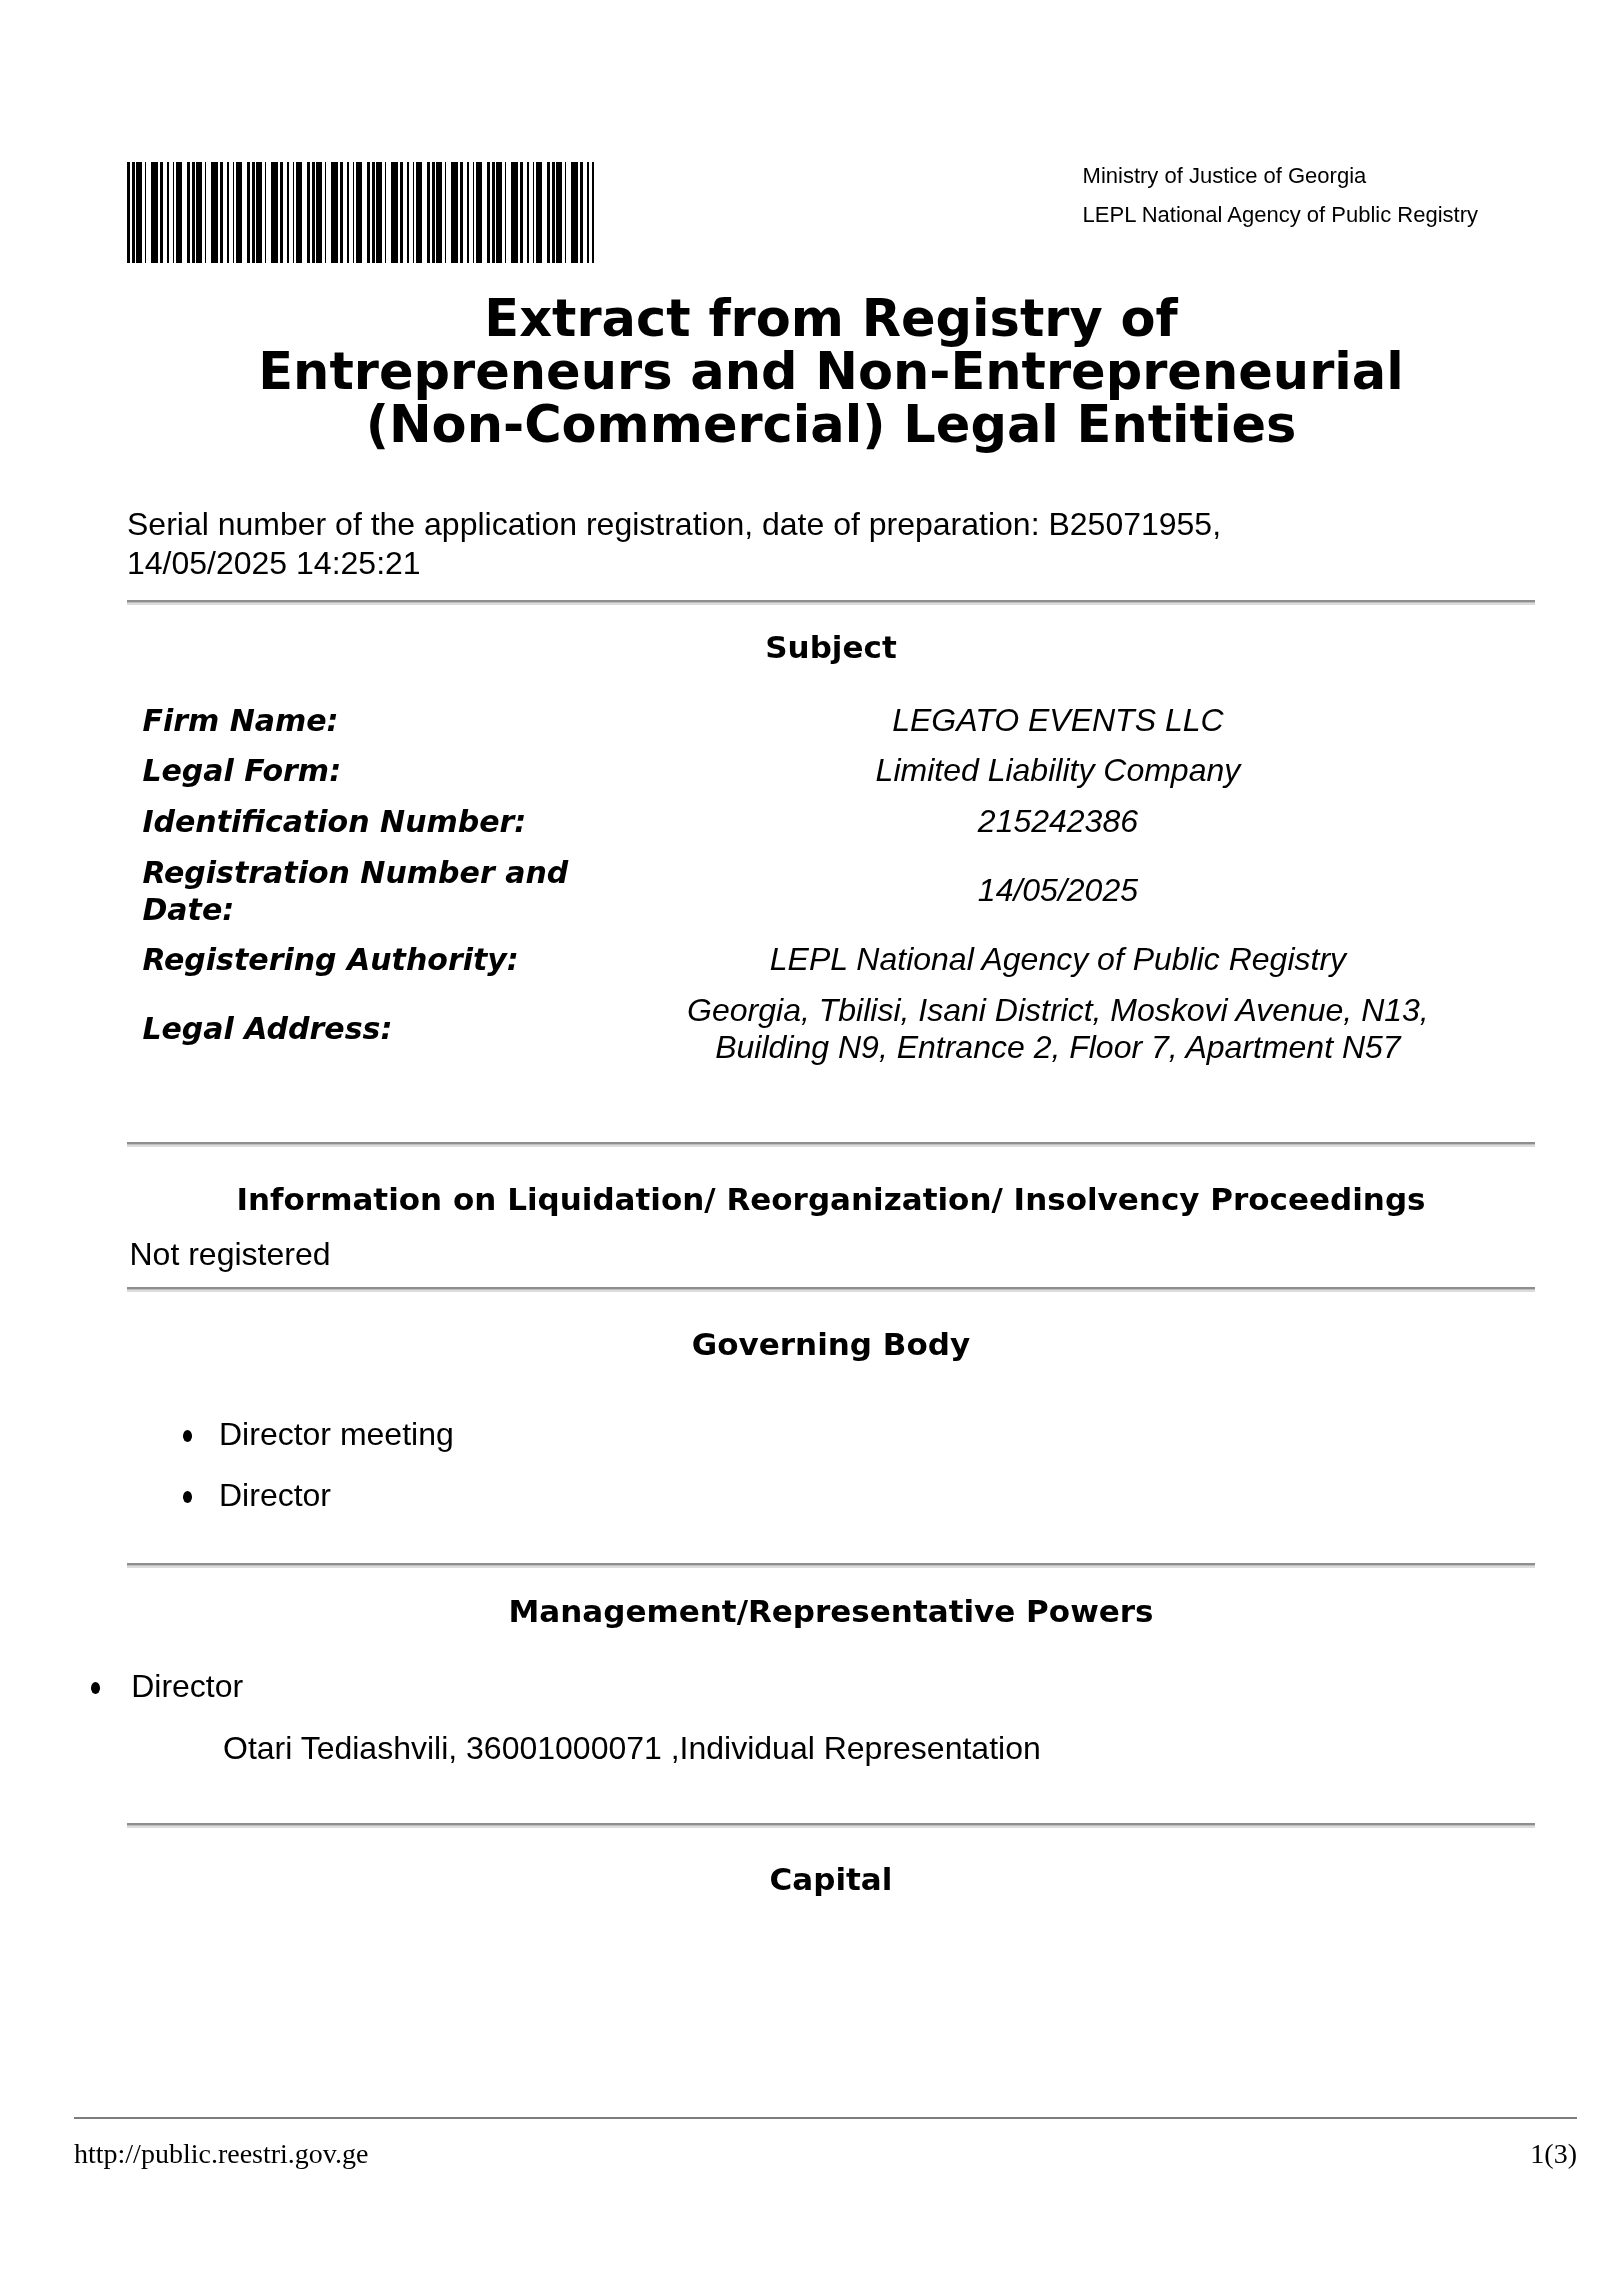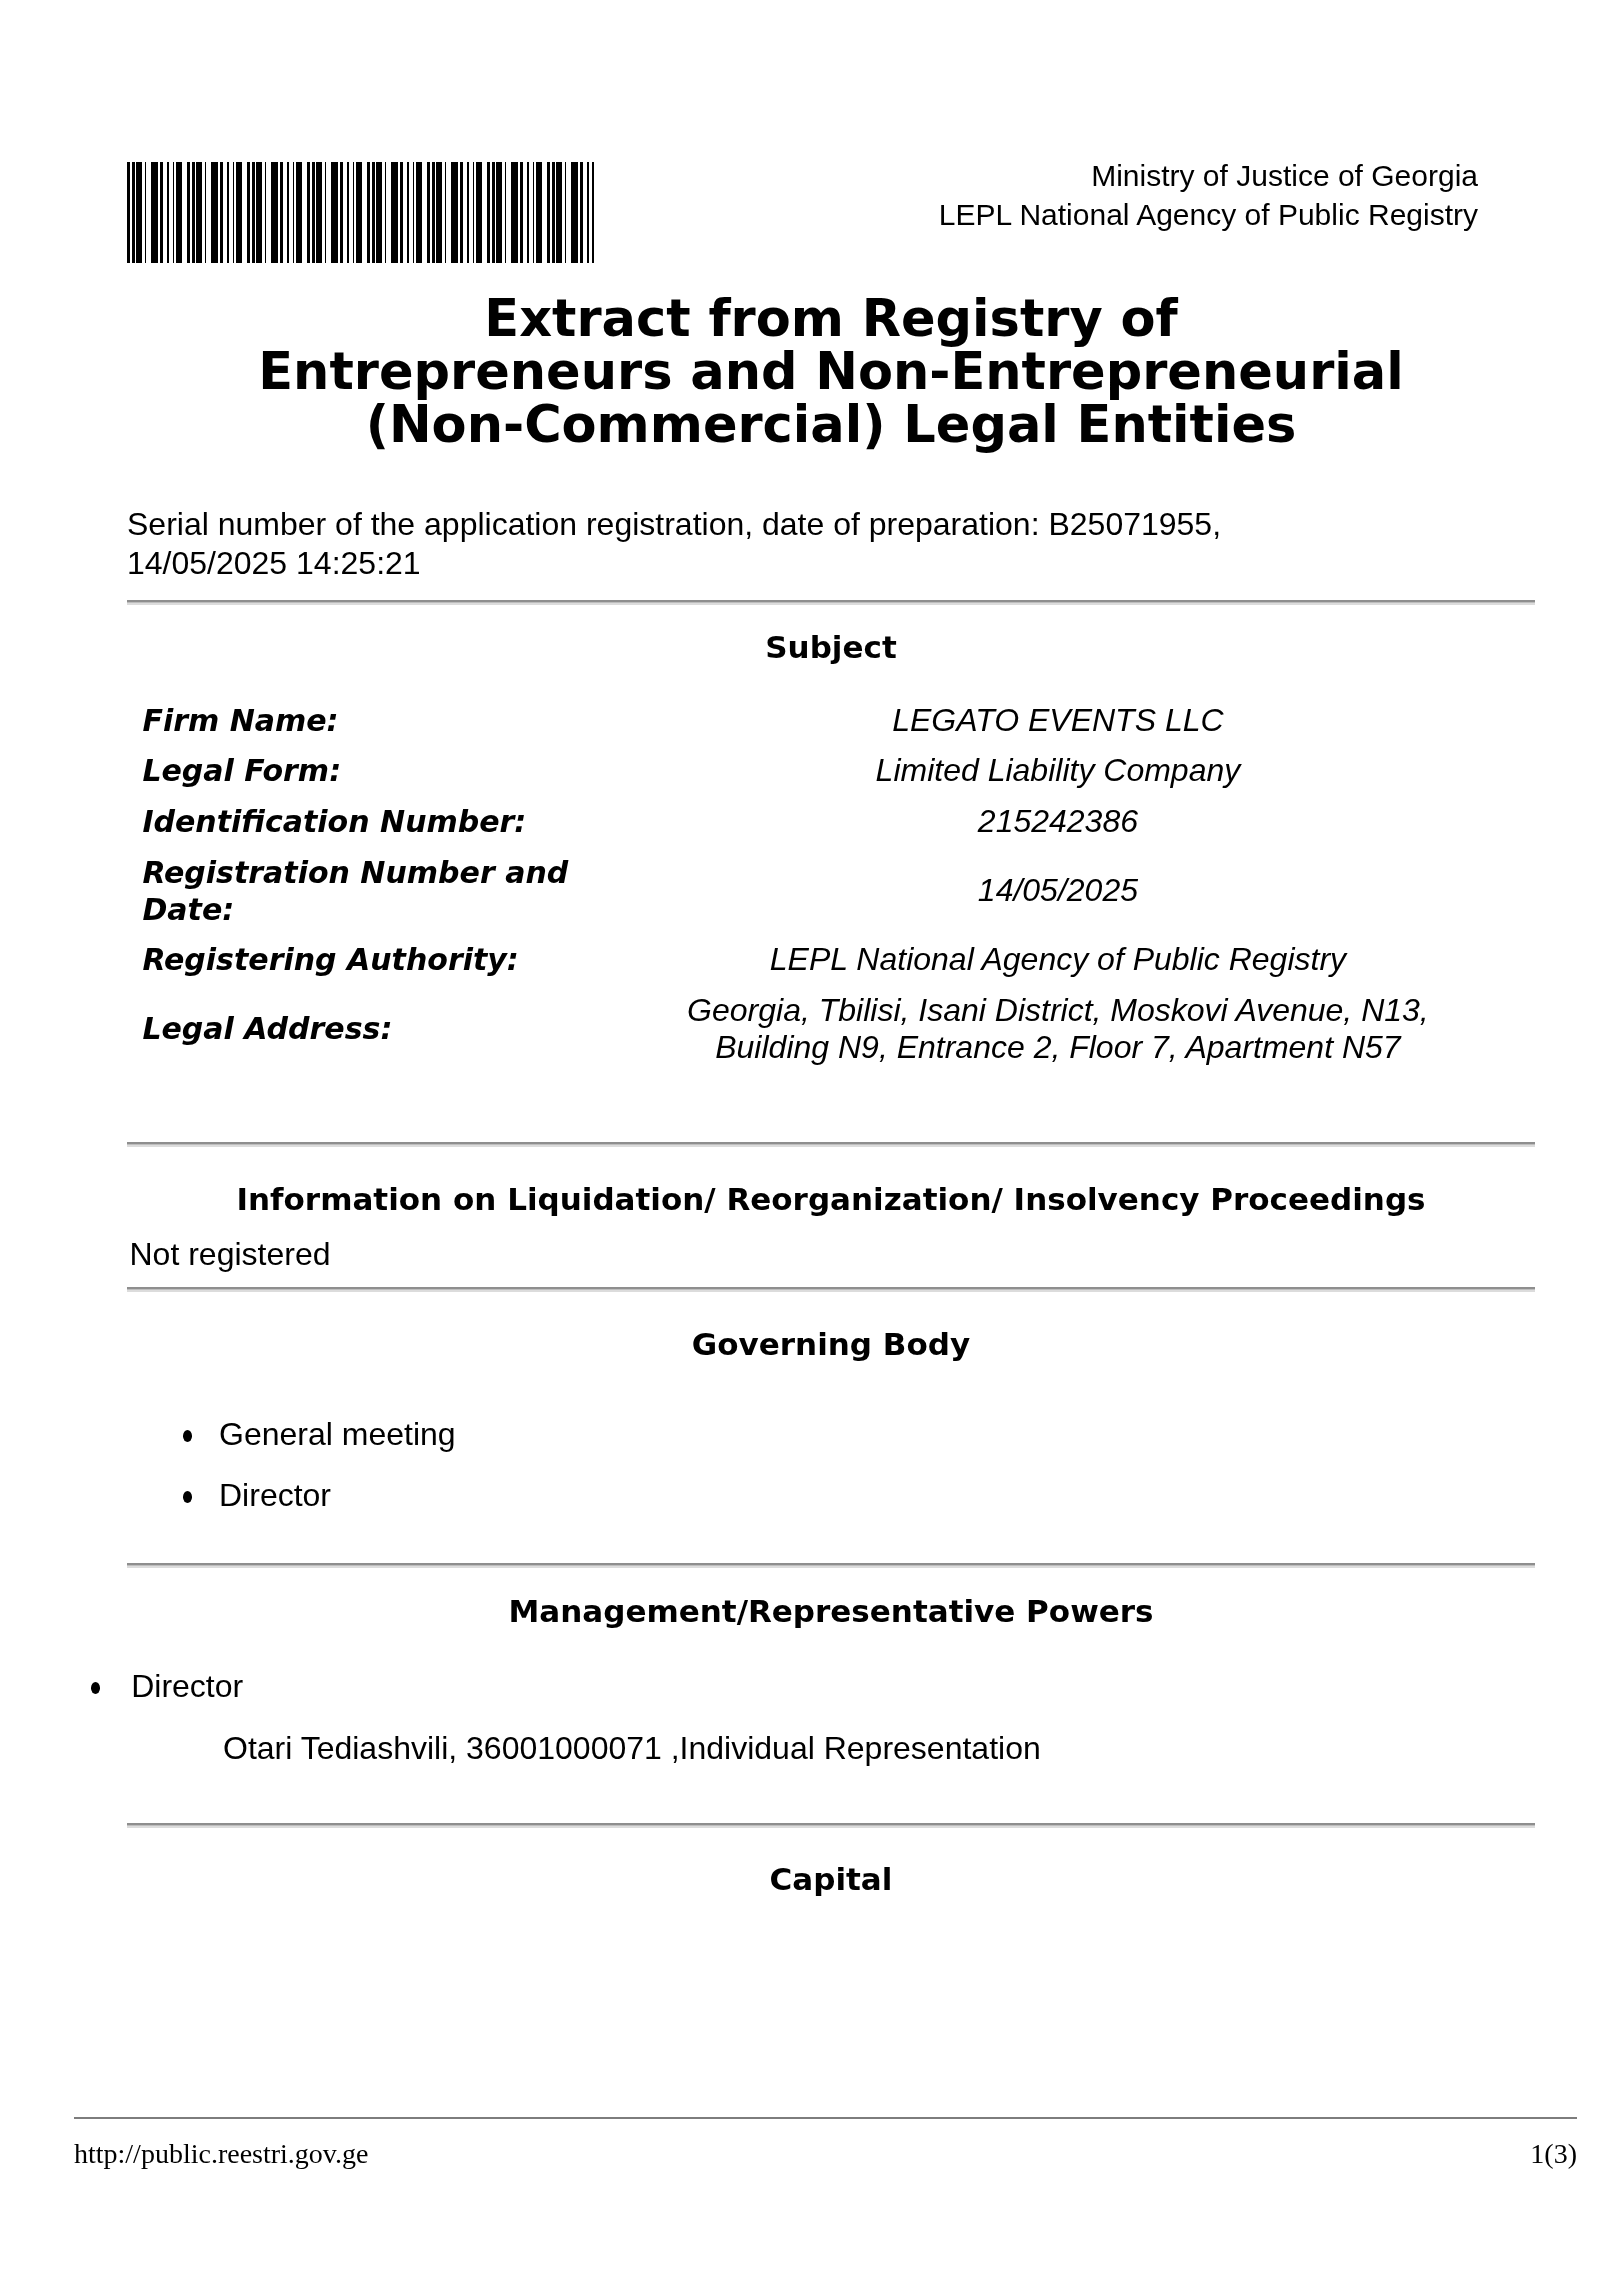--- a/index.html
+++ b/index.html
@@ -26,22 +26,22 @@
         #000 24px 31px, #fff 31px 33px, #000 33px 36px, #fff 36px 40px,
         #000 40px 42px, #fff 42px 46px, #000 46px 47px, #fff 47px 49px,
         #000 49px 55px, #fff 55px 60px);
     background-size: 2.5px 100%, auto;
     background-position: right top, left top;
     background-repeat: no-repeat, repeat;
   }
   .agency {
     position: absolute;
     right: 146px; top: 156px;
-    text-align: right;
-    font-size: 30px;
+    text-align: left;
+    font-size: 22px;
     line-height: 39px;
     white-space: nowrap;
   }
 
   
   .content { padding: 0 89px 0 127px; }
 
   .doc-title {
     margin: 292px 0 0 0;
     font-family: "DejaVu Sans", sans-serif;
@@ -202,21 +202,21 @@
 
     <div class="divider d2"></div>
 
     <h2 class="h-liq">Information on Liquidation/ Reorganization/ Insolvency Proceedings</h2>
     <p class="status">Not registered</p>
 
     <div class="divider d3"></div>
 
     <h2 class="h-gov">Governing Body</h2>
     <ul class="blist gov-list">
-      <li>General meeting</li>
+      <li>Director meeting</li>
       <li>Director</li>
     </ul>
 
     <div class="divider d4"></div>
 
     <h2 class="h-mgmt">Management/Representative Powers</h2>
     <ul class="blist mgmt-list">
       <li>Director</li>
     </ul>
     <p class="mgmt-detail">Otari Tediashvili, 36001000071 ,Individual Representation</p>

